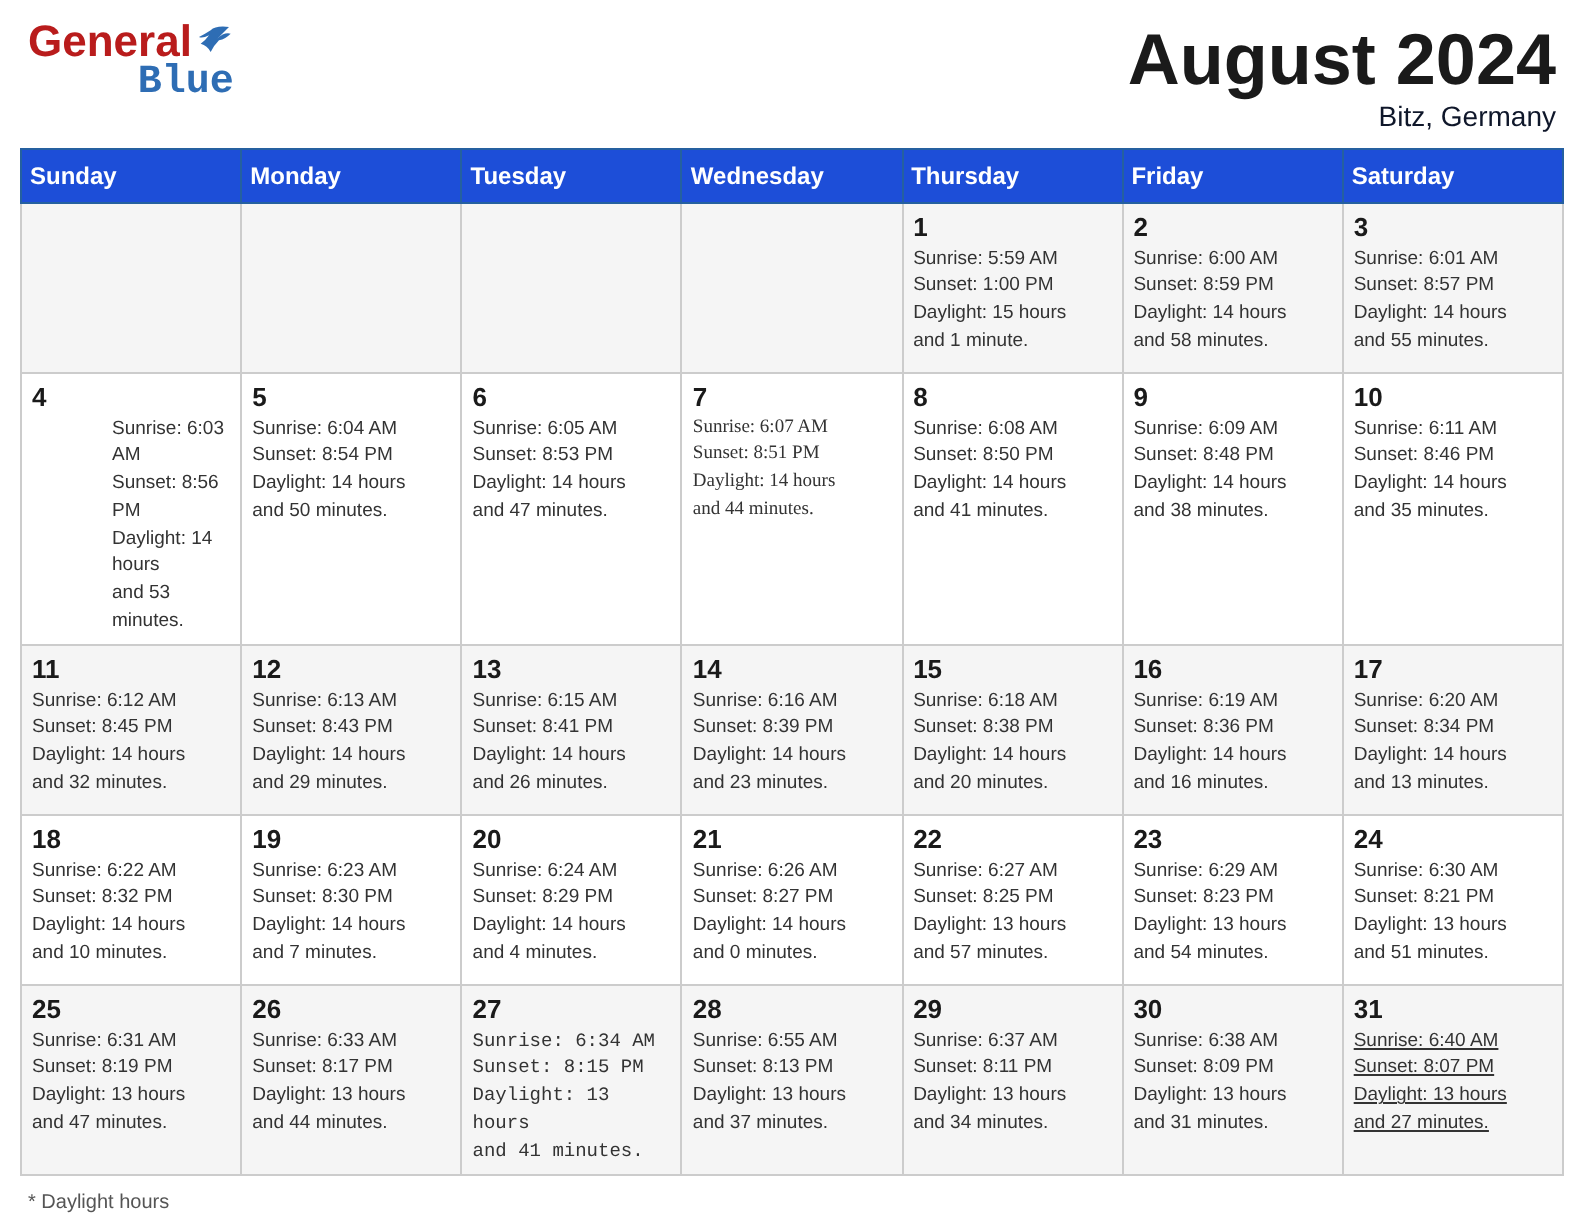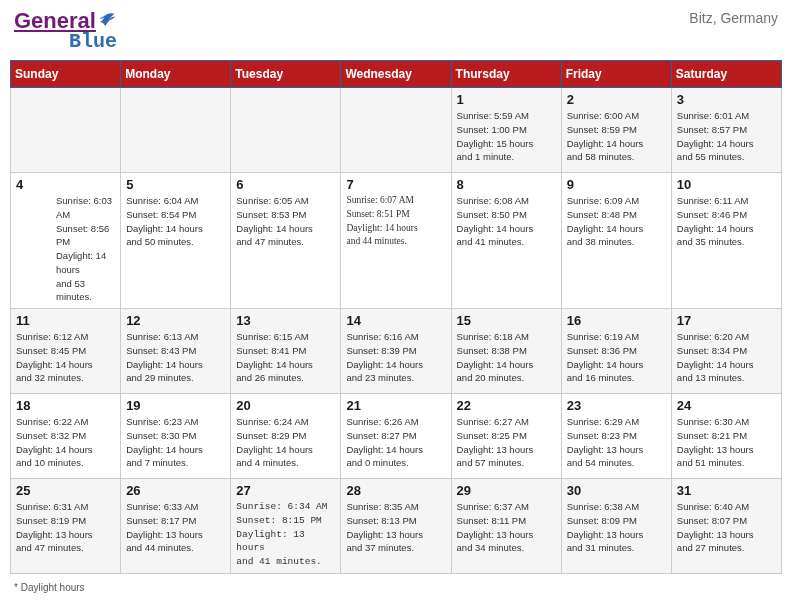--- a/index.html
+++ b/index.html
@@ -21,48 +21,47 @@
       display: flex;
       align-items: center;
     }
     .logo-text {
       font-size: 22px;
       font-weight: bold;
       color: #1a1a1a;
       line-height: 1;
     }
     .logo-text span {
-      color: #701a75;
-      text-decoration: underline;
+      color: #b91c1c;
     }
     .logo-icon {
       width: 20px;
       height: 20px;
       margin-left: 1px;
     }
     .title-block {
       text-align: right;
     }
     .month-year {
       font-size: 36px;
       font-weight: bold;
       color: #1a1a1a;
       line-height: 1.1;
     }
     .location {
       font-size: 14px;
-      color: #737373;
+      color: #0f172a;
     }
     table {
       width: 100%;
       border-collapse: collapse;
       table-layout: fixed;
     }
     thead tr th {
-      background: #b91c1c;
+      background: #1d4ed8;
       color: #fff;
       font-size: 12px;
       font-weight: bold;
       padding: 6px 4px;
       text-align: left;
       border: 1px solid #2560a0;
     }
     tbody tr td {
       vertical-align: top;
       border: 1px solid #ccc;
@@ -113,20 +112,21 @@
         <svg class="logo-icon" viewBox="0 0 24 24" fill="#2e6db4">
           <path d="M21 3 Q16 8 14 10 Q18 6 22 7 Q19 10 15 11 Q12 14 10 18 Q8 14 4 13 Q7 11 9 8 Q5 10 3 9 Q7 7 10 5 Q13 2 21 3Z"></path>
         </svg>
       </div>
       <div style="display:flex;justify-content:flex-end;">
         <span class="logo-text" style="color:#2e6db4;font-size:20px;font-family:Liberation Mono, monospace;">Blue</span>
       </div>
     </div>
   </div>
   <div class="title-block">
+    <div class="month-year">August 2024</div>
     <div class="location">Bitz, Germany</div>
   </div>
 </div>
 
 <table>
   <thead>
     <tr>
     <th>Sunday</th>
         <th>Monday</th>
         <th>Tuesday</th>
@@ -334,42 +334,42 @@
         </td>
         <td>
           <span class="day-num">27</span>
           <div class="day-info" style="white-space: pre-line; font-family: Liberation Mono, monospace;">Sunrise: 6:34 AM
 Sunset: 8:15 PM
 Daylight: 13 hours
 and 41 minutes.</div>
         </td>
         <td>
           <span class="day-num">28</span>
-          <div class="day-info" style="white-space: pre-line;">Sunrise: 8:35 AM
+          <div class="day-info" style="white-space: pre-line;">Sunrise: 6:55 AM
 Sunset: 8:13 PM
 Daylight: 13 hours
 and 37 minutes.</div>
         </td>
         <td>
           <span class="day-num">29</span>
           <div class="day-info" style="white-space: pre-line;">Sunrise: 6:37 AM
 Sunset: 8:11 PM
 Daylight: 13 hours
 and 34 minutes.</div>
         </td>
         <td>
           <span class="day-num">30</span>
           <div class="day-info" style="white-space: pre-line;">Sunrise: 6:38 AM
 Sunset: 8:09 PM
 Daylight: 13 hours
 and 31 minutes.</div>
         </td>
         <td>
           <span class="day-num">31</span>
-          <div class="day-info" style="white-space: pre-line;">Sunrise: 6:40 AM
+          <div class="day-info" style="white-space: pre-line; text-decoration: underline;">Sunrise: 6:40 AM
 Sunset: 8:07 PM
 Daylight: 13 hours
 and 27 minutes.</div>
         </td>
       </tr>
     </tbody>
 </table>
 
 <div class="footer-note">
   * <span>Daylight hours</span>

